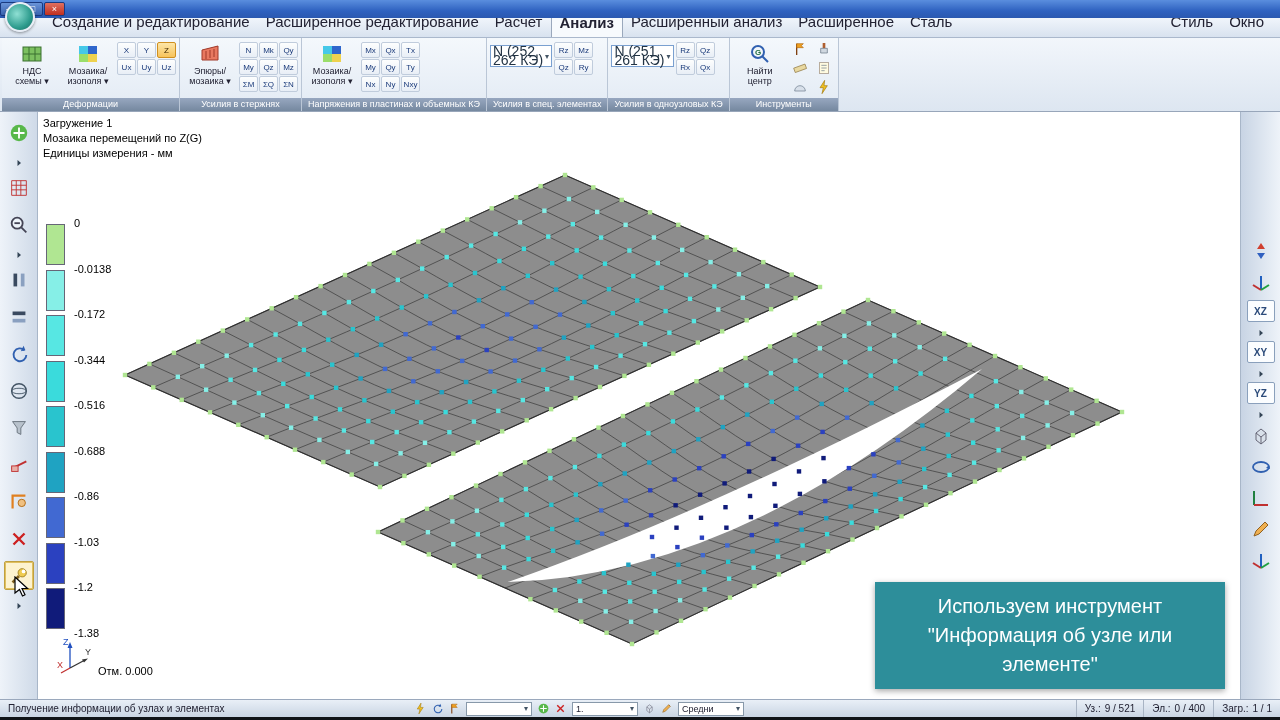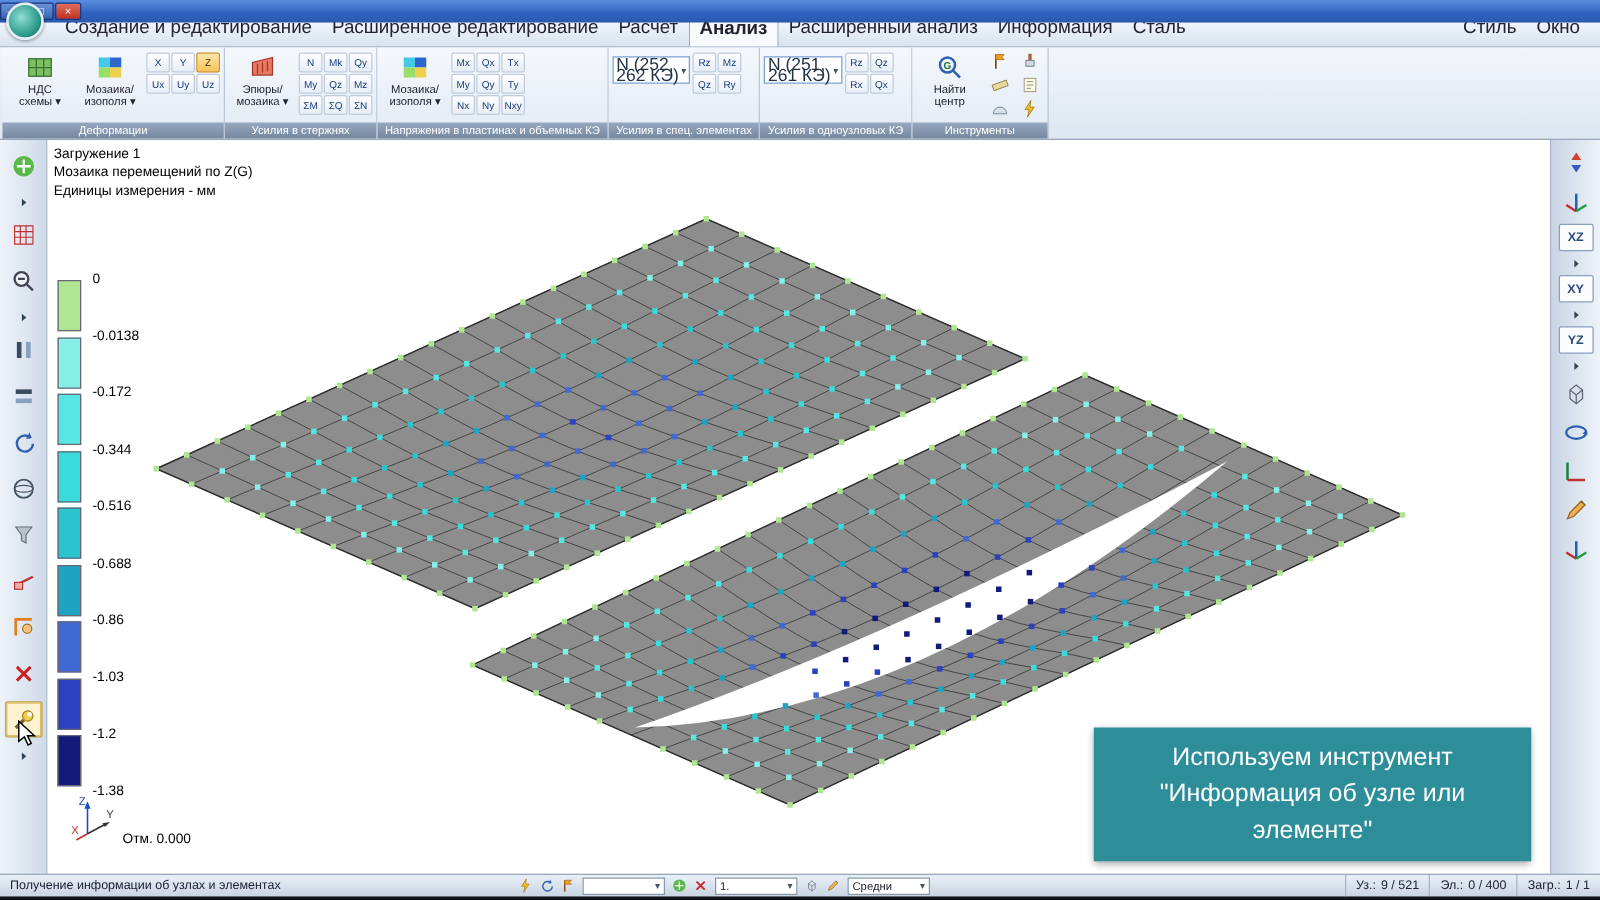--- a/index.html
+++ b/index.html
@@ -34,21 +34,21 @@
 .istack{display:flex;flex-direction:column;gap:1px;}
 .ibtn{width:22px;height:18px;display:flex;align-items:center;justify-content:center;border:1px solid transparent;border-radius:2px;}
 .ibtn .icon{width:16px;height:16px;}
 .main{position:absolute;left:0;top:112px;right:0;bottom:21px;display:flex;}
 .lbar{width:38px;background:linear-gradient(90deg,#eef3f9,#cfdae8);border-right:1px solid #a8b6c8;display:flex;flex-direction:column;align-items:center;padding-top:6px;}
 .tool{width:30px;height:29px;margin-bottom:8px;display:flex;align-items:center;justify-content:center;border:1px solid transparent;border-radius:2px;flex:0 0 auto;}
 .tool .icon{width:22px;height:22px;}
 .tool.small{height:12px;margin-bottom:6px;}
 .tool.small .icon{width:12px;height:12px;}
 .tool.selected{background:#fdf3d0;border-color:#c0a040;box-shadow:0 0 0 1px #e0c060 inset;}
-.rbar{width:40px;background:linear-gradient(270deg,#eef3f9,#c8d4e4);border-left:1px solid #a8b6c8;display:flex;flex-direction:column;align-items:center;padding-top:5px;}
+.rbar{width:40px;background:linear-gradient(270deg,#eef3f9,#c8d4e4);border-left:1px solid #a8b6c8;display:flex;flex-direction:column;align-items:center;padding-top:5px;justify-content:center;}
 .rtool{width:30px;height:26px;margin-bottom:5px;display:flex;align-items:center;justify-content:center;flex:0 0 auto;}
 .rtool .icon{width:24px;height:24px;}
 .rtool.small{height:12px;margin-bottom:4px;}
 .rtool.small .icon{width:12px;height:12px;}
 .vbtn{width:28px;height:22px;margin-bottom:3px;background:#fbfdff;border:1px solid #8aa0bc;font-size:10px;font-weight:bold;color:#2a4a7a;display:flex;align-items:center;justify-content:center;border-radius:2px;flex:0 0 auto;}
 .canvas{flex:1;position:relative;background:#fff;overflow:hidden;}
 #scene{position:absolute;inset:0;width:100%;height:100%;}
 .info-lines{position:absolute;left:5px;top:4px;font-size:11px;color:#000;line-height:15px;}
 #legend{position:absolute;left:8px;top:100px;width:92px;height:450px;}
 .swatch{position:absolute;left:0;width:19px;height:41px;border:1px solid #667;}
@@ -83,21 +83,21 @@
 
   <div class="appbtn"></div>
 
   <div class="tabrow">
     <div id="tabs" class="tabs">
         <div class="tab">Создание и редактирование</div>
         <div class="tab">Расширенное редактирование</div>
         <div class="tab">Расчет</div>
         <div class="tab active">Анализ</div>
         <div class="tab">Расширенный анализ</div>
-        <div class="tab">Информация</div>
+        <div class="tab">Расширенное</div>
         <div class="tab">Сталь</div>
       </div>
     <div id="tabs-right">
         <div class="tab">Стиль</div>
         <div class="tab">Окно</div>
       </div>
   </div>
 
   <div class="ribbon" id="ribbon">
       <div class="rgroup">

